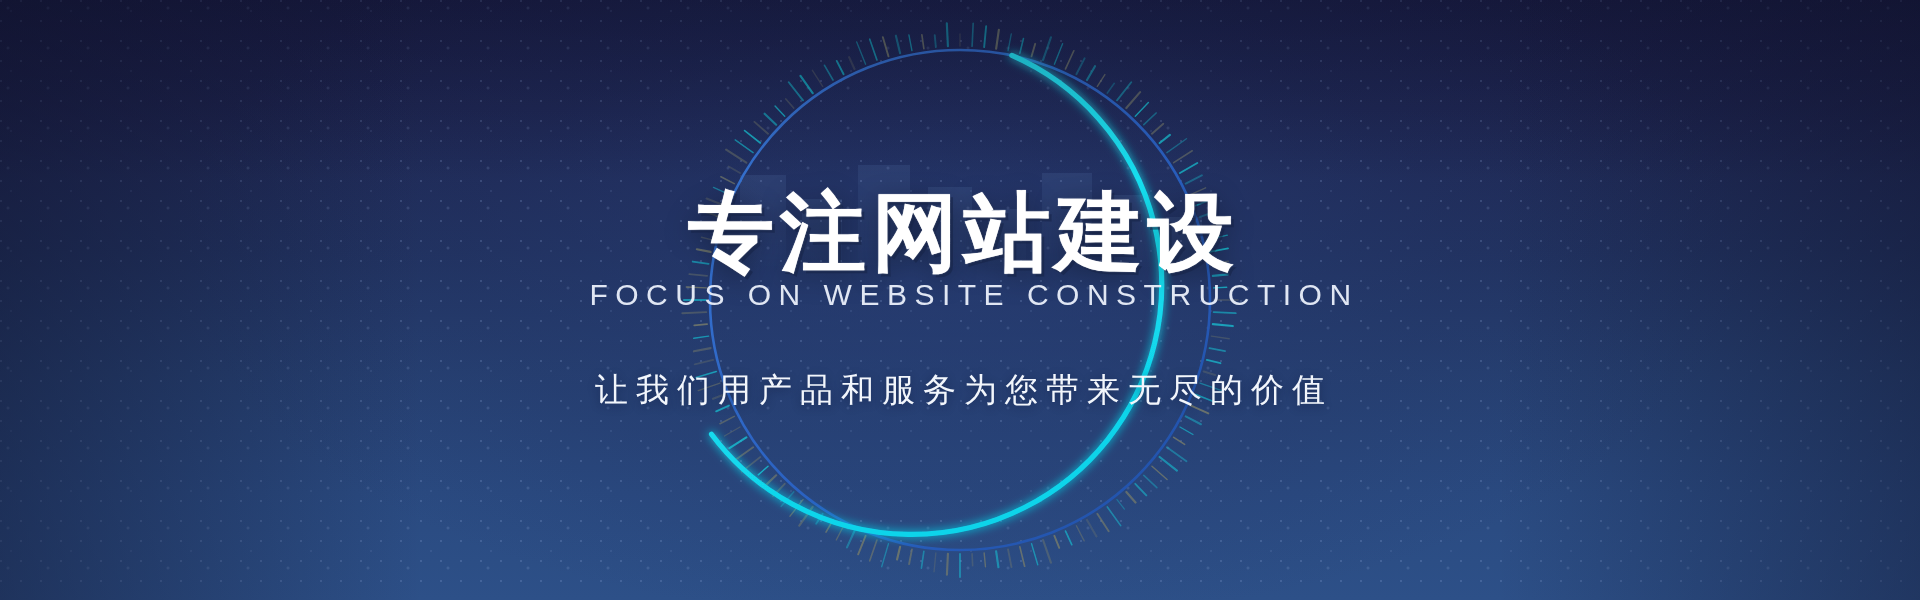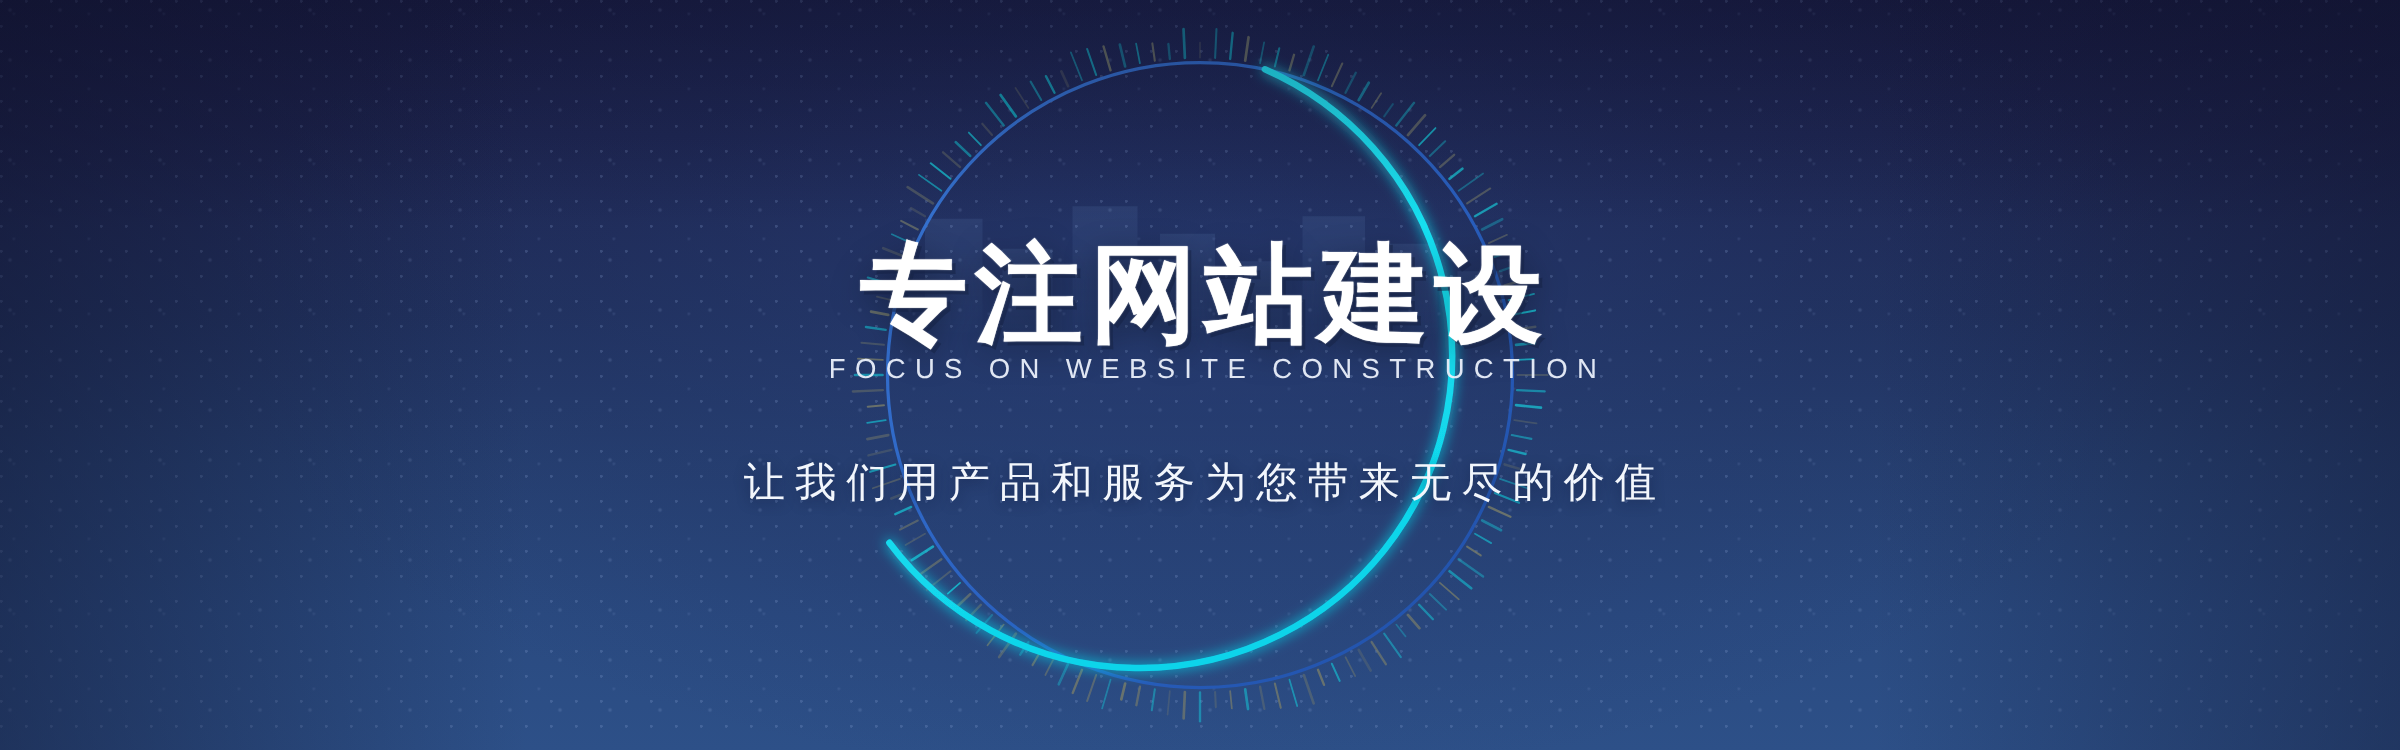--- a/index.html
+++ b/index.html
@@ -72,21 +72,21 @@
     text-shadow:
        0 0 1px rgba(255,255,255,0.9),
        3px 3px 0 rgba(22,34,70,0.55),
        0 6px 26px rgba(0,0,0,0.35);
     padding-left:8px;
     white-space:nowrap;
   }
 
   .subline-en {
     font-family:"Liberation Sans", sans-serif;
-    font-size:22px;
+    font-size:30px;
     font-weight:400;
     letter-spacing:7.5px;
     color:#e8eef9;
     opacity:0.96;
     margin-bottom:28px;
     padding-left:8px;
     white-space:nowrap;
     margin-left:20px;
   }
 

